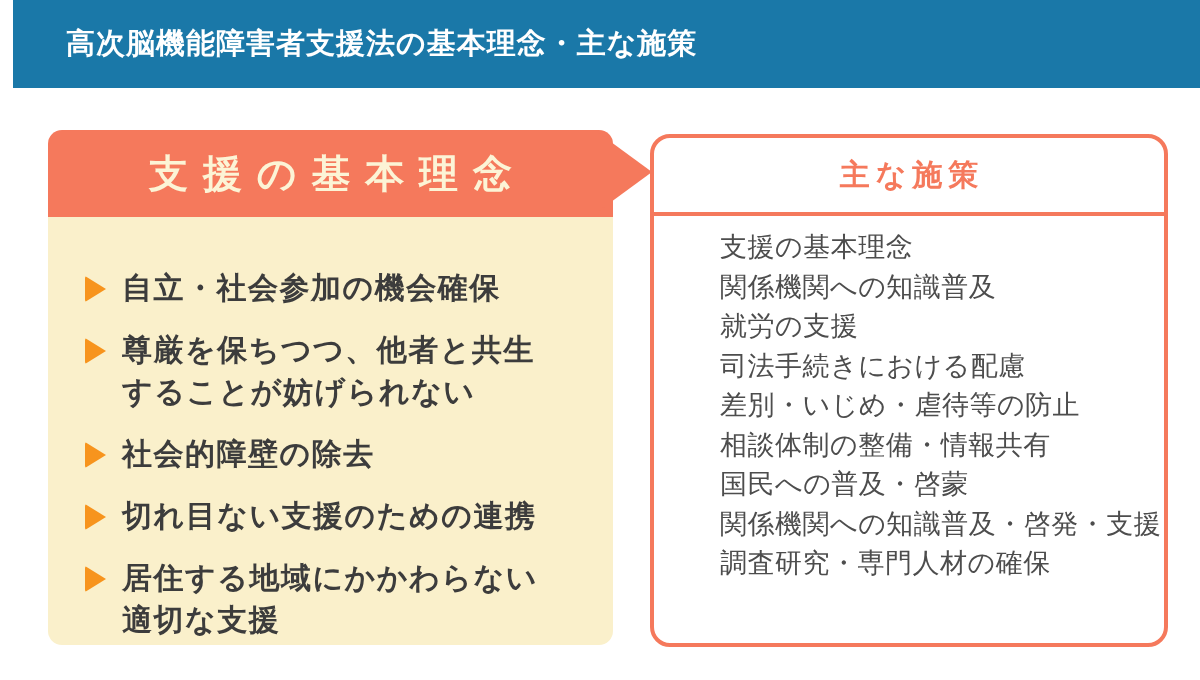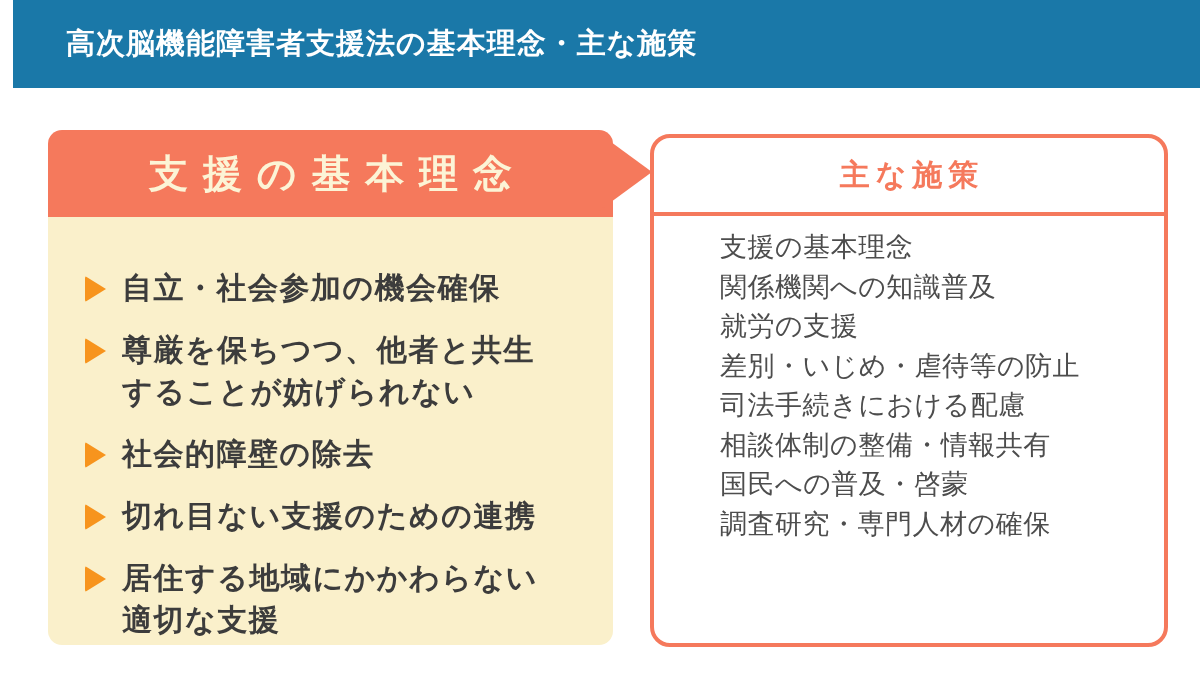--- a/index.html
+++ b/index.html
@@ -151,19 +151,20 @@
   <div class="tail"></div>
   <div class="head"></div>
 </div>
 
 <section class="right-box">
   <div class="right-title">主な施策</div>
   <ul class="measures-list">
     <li>支援の基本理念</li>
     <li>関係機関への知識普及</li>
     <li>就労の支援</li>
+    <li>司法手続きにおける配慮</li>
     <li>差別・いじめ・虐待等の防止</li>
-    <li>司法手続きにおける配慮</li>
     <li>相談体制の整備・情報共有</li>
     <li>国民への普及・啓蒙</li>
+    <li>関係機関への知識普及・啓発・支援</li>
     <li>調査研究・専門人材の確保</li>
   </ul>
 </section>
 
 </body></html>

